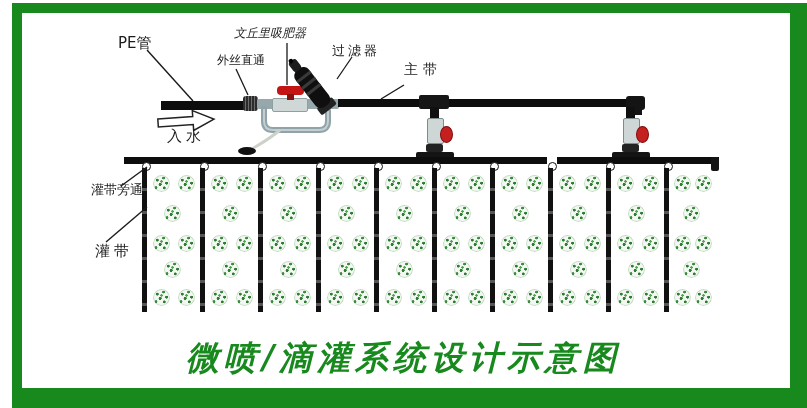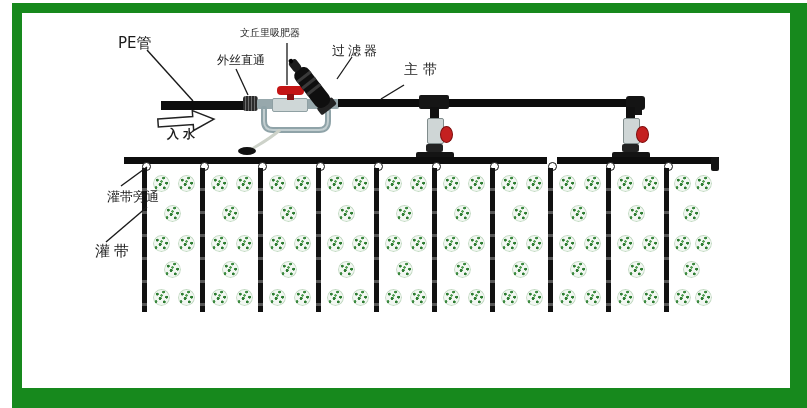--- a/index.html
+++ b/index.html
@@ -9,25 +9,25 @@
   }
   .abs { position:absolute; }
 
   
   .band { position:absolute; background:#17891d; }
 
   
   .lbl { position:absolute; color:#1c1c1c; white-space:nowrap; line-height:1.1; }
   .lbl-pe        { left:118px; top:35px;  font-size:15px; }
   .lbl-conn      { left:217px; top:54px;  font-size:12px; }
-  .lbl-venturi   { left:240px; top:27px;  font-size:10px; }
+  .lbl-venturi   { left:234px; top:27px;  font-size:12px;font-style:italic; }
   .lbl-filter    { left:332px; top:44px;  font-size:13px; letter-spacing:3px; }
   .lbl-main      { left:404px; top:62px;  font-size:14px; letter-spacing:5px; }
-  .lbl-in        { left:167px; top:128px; font-size:12px; letter-spacing:4px; font-weight:bold; }
-  .lbl-bypass    { left:91px;  top:190px; font-size:13px;margin-left:16px; }
+  .lbl-in        { left:167px; top:128px; font-size:15px; letter-spacing:4px; font-weight:normal; }
+  .lbl-bypass    { left:91px;  top:183px; font-size:13px; }
   .lbl-tape      { left:95px;  top:243px; font-size:15px; letter-spacing:4px; }
 
   
   .src-box {
     position:absolute; left:99px; top:87px; width:62px; height:31px;
     border:2px solid #1a1a1a; border-radius:9px; background:#fff;
     display:flex; align-items:center; justify-content:center;
     font-size:19px; font-weight:bold; letter-spacing:2px; color:#111;
   }
 
@@ -263,14 +263,15 @@
 
   <div class="lbl lbl-pe">PE管</div>
   <div class="lbl lbl-conn">外丝直通</div>
   <div class="lbl lbl-venturi">文丘里吸肥器</div>
   <div class="lbl lbl-filter">过滤器</div>
   <div class="lbl lbl-main">主带</div>
   <div class="lbl lbl-in">入水</div>
   <div class="lbl lbl-bypass">灌带旁通</div>
   <div class="lbl lbl-tape">灌带</div>
 
+  <div class="title" style="color: rgb(23, 137, 29);">微喷/滴灌系统设计示意图</div>
 
 </div>
 
 </body></html>

